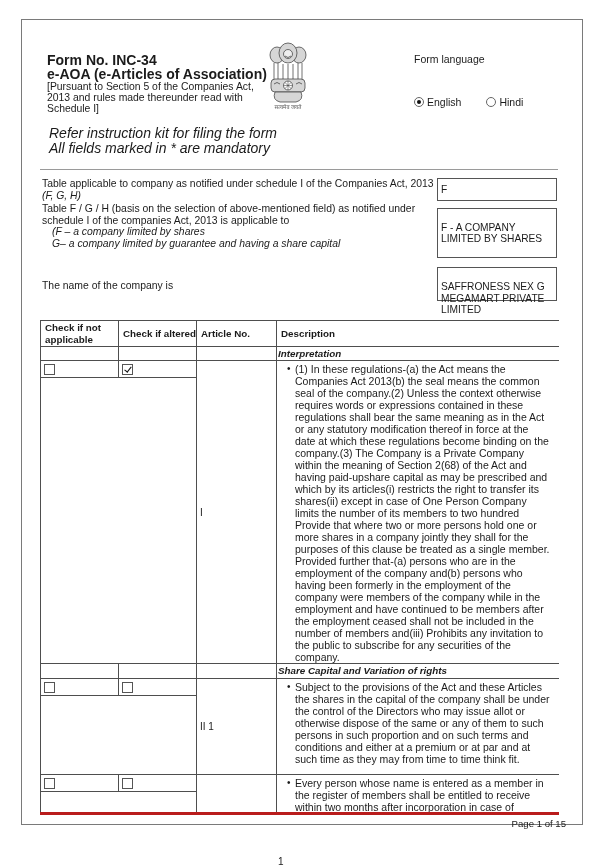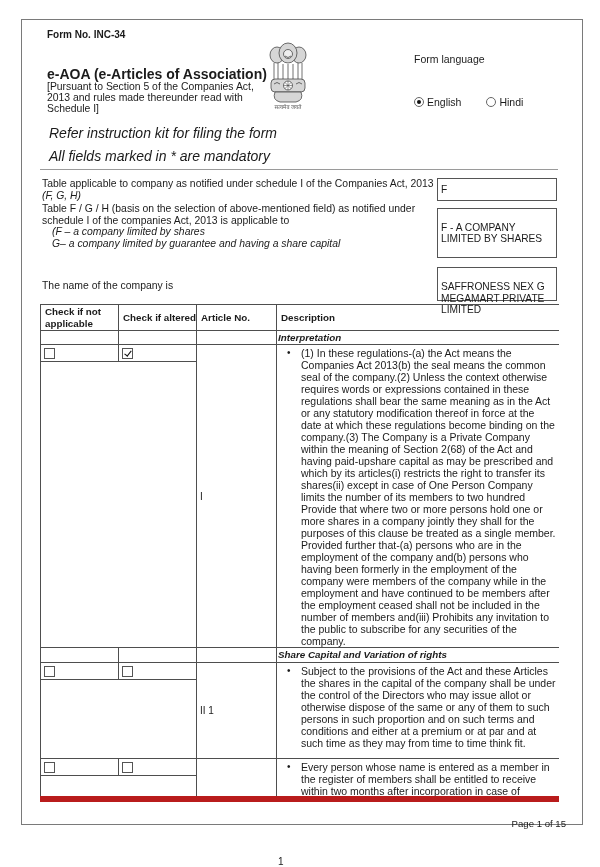--- a/index.html
+++ b/index.html
@@ -4,26 +4,26 @@
 <style>
   html, body { margin:0; padding:0; }
   body {
     width:600px; height:867px; position:relative; overflow:hidden;
     background:#ffffff; color:#1b1b1b;
     font-family:"Liberation Sans", "DejaVu Sans", sans-serif;
   }
   .abs { position:absolute; }
   .page-border { left:21px; top:19px; width:560px; height:804px; border:1px solid #7a7a7a; }
 
-  .form-no { left:47px; top:29px; font-size:10px; font-weight:bold; }
+  .form-no { left:47px; top:52px; font-size:14px; font-weight:bold; }
   .form-sub { left:47px; top:66px; font-size:14px; font-weight:bold; }
   .pursuant { left:47px; top:81px; width:212px; font-size:10.4px; line-height:11px; }
   .note { left:49px; font-size:14px; font-style:italic; }
   .note-1 { top:125px; }
-  .note-2 { top:148px; }
+  .note-2 { top:140px; }
 
   .emblem { left:266px; top:42px; width:44px; height:64px; }
   .motto { left:262px; top:104px; width:52px; text-align:center; font-size:5.5px; color:#555; line-height:7px; overflow:hidden; height:8px; }
 
   .lang-label { left:414px; top:53px; font-size:10.5px; }
   .lang-row { left:414px; top:72px; display:flex; align-items:center; font-size:10.5px; }
   .radio-opt { display:flex; align-items:center; cursor:pointer;margin-top:24px; }
   .radio-opt + .radio-opt { margin-left:25px; }
   .radio { width:8px; height:8px; border:1px solid #666; border-radius:50%; position:relative; margin-right:3px; background:#fff; }
   .radio[data-selected="true"]::after { content:""; position:absolute; left:2px; top:2px; width:4px; height:4px; border-radius:50%; background:#111; }
@@ -35,29 +35,29 @@
   .lbl-2 { left:42px; top:203px; width:375px; }
   .lbl-3 { left:42px; top:280px; white-space:nowrap; }
   .italic { font-style:italic; }
   .opt-note { padding-left:10px; font-style:italic; white-space:nowrap; }
 
   .box { left:437px; width:120px; border:1px solid #555; background:#fff; font-size:10.2px; line-height:11.5px; padding:0 3px; box-sizing:border-box; text-transform:none; }
   .box-1 { top:178px; height:23px; display:flex; align-items:center; }
   .box-2 { top:208px; height:50px; display:flex; align-items:center; }
   .box-3 { top:267px; height:34px; padding-top:13px; }
 
-  .tbl-wrap { left:40px; top:304px; width:519px; height:492px; overflow:hidden; border-bottom:6px solid #b91c1c; }
+  .tbl-wrap { left:40px; top:320px; width:519px; height:492px; overflow:hidden; border-bottom:3px solid #b91c1c; }
   table { border-collapse:collapse; table-layout:fixed; width:519px; }
   th, td { border:1px solid #4e4e4e; padding:0; vertical-align:top; font-size:10.5px; }
   th { font-weight:bold; font-size:9.8px; text-align:left; vertical-align:middle; padding-left:4px; line-height:12px; }
   .sec-title { font-weight:bold; font-style:italic; font-size:9.8px; padding-left:1px; vertical-align:middle; line-height:12px; }
   .art-no { vertical-align:middle; padding-left:3px; font-size:10px; }
   .desc { position:relative; }
   .desc .bullet { position:absolute; left:10px; top:2px; line-height:12px; font-size:10px; }
-  .desc .dtext { margin-left:24px; padding-top:2px; line-height:12px; width:256px; }
+  .desc .dtext { margin-left:18px; padding-top:2px; line-height:12px; width:256px; }
   .cb { display:inline-block; width:9px; height:9px; border:1px solid #555; margin:3px 0 0 3px; position:relative; background:#fff; cursor:pointer; }
   .cb[data-checked="true"]::after { content:""; position:absolute; left:3px; top:0px; width:2.5px; height:6px; border:solid #111; border-width:0 1.5px 1.5px 0; transform:rotate(38deg); }
 
   .page-ind { right:34px; top:818px; font-size:9.6px; }
   .page-num { left:278px; top:856px; font-size:10px; }
 </style>
 </head>
 <body>
 
 <div class="abs page-border"></div>

